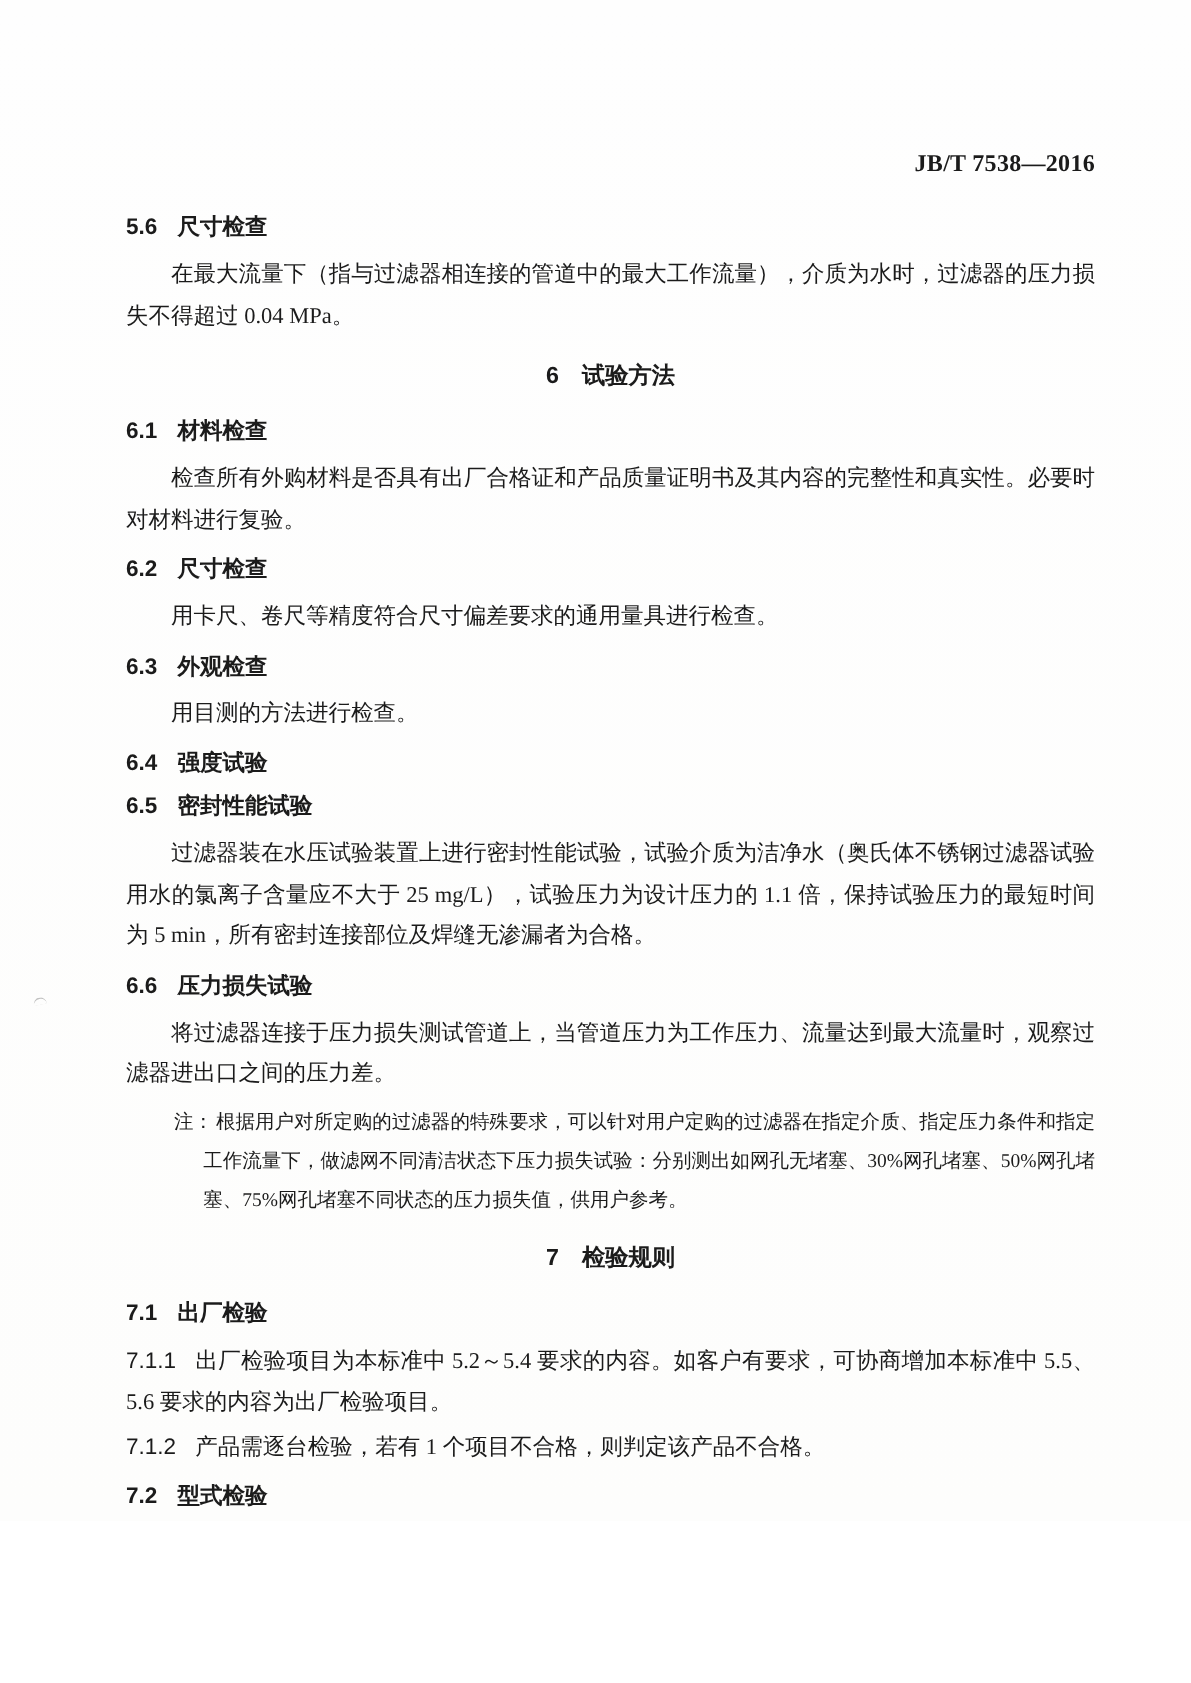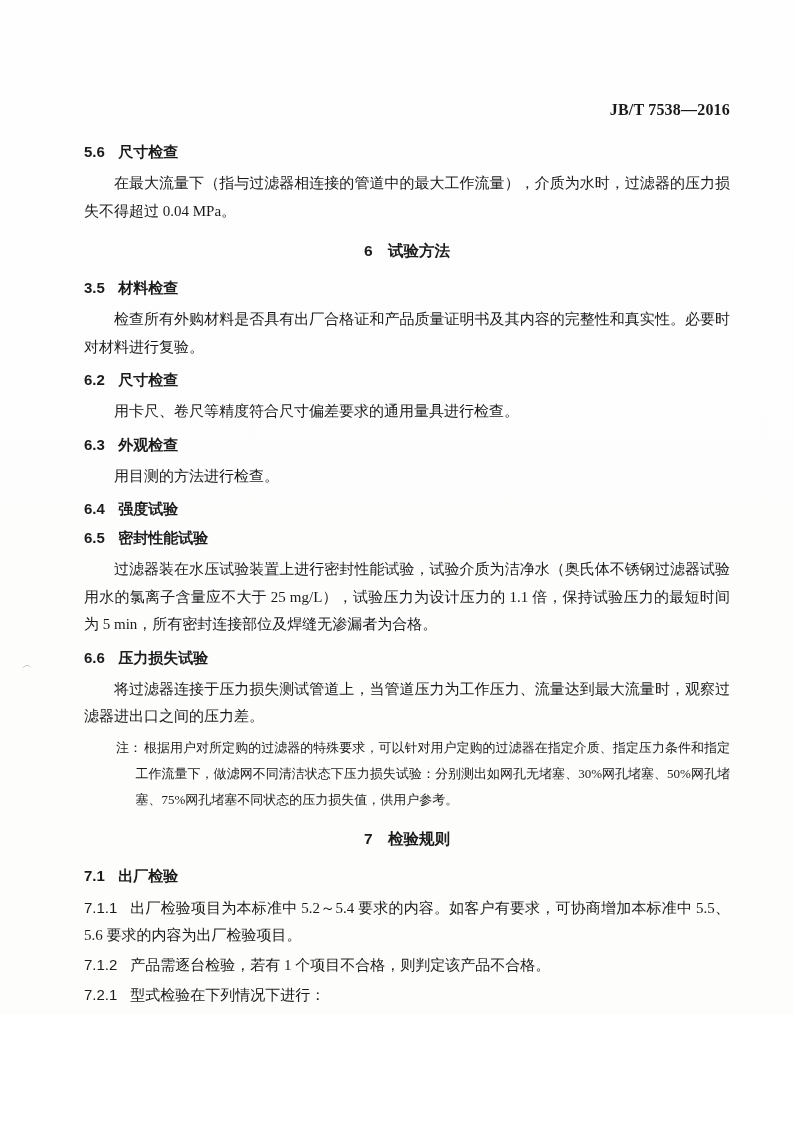--- a/index.html
+++ b/index.html
@@ -106,21 +106,21 @@
     <div class="doc-header">
       <span>JB/T 7538—2016</span>
     </div>
 
     <h3 class="sec"><span class="num">5.6</span><span>尺寸检查</span></h3>
 
     <p class="para">在最大流量下（指与过滤器相连接的管道中的最大工作流量），介质为水时，过滤器的压力损失不得超过 0.04 MPa。</p>
 
     <h2 class="chapter"><span class="num">6</span><span>试验方法</span></h2>
 
-    <h3 class="sec"><span class="num">3.5</span><span>材料检查</span></h3>
+    <h3 class="sec"><span class="num">6.1</span><span>材料检查</span></h3>
 
     <p class="para">检查所有外购材料是否具有出厂合格证和产品质量证明书及其内容的完整性和真实性。必要时对材料进行复验。</p>
 
     <h3 class="sec"><span class="num">6.2</span><span>尺寸检查</span></h3>
 
     <p class="para">用卡尺、卷尺等精度符合尺寸偏差要求的通用量具进行检查。</p>
 
     <h3 class="sec"><span class="num">6.3</span><span>外观检查</span></h3>
 
     <p class="para">用目测的方法进行检查。</p>
@@ -139,20 +139,21 @@
     <div class="note"><span class="note-label">注：</span><span>根据用户对所定购的过滤器的特殊要求，可以针对用户定购的过滤器在指定介质、指定压力条件和指定工作流量下，做滤网不同清洁状态下压力损失试验：分别测出如网孔无堵塞、30%网孔堵塞、50%网孔堵塞、75%网孔堵塞不同状态的压力损失值，供用户参考。</span></div>
 
     <h2 class="chapter"><span class="num">7</span><span>检验规则</span></h2>
 
     <h3 class="sec"><span class="num">7.1</span><span>出厂检验</span></h3>
 
     <p class="clause"><span class="cnum">7.1.1</span><span>出厂检验项目为本标准中 5.2～5.4 要求的内容。如客户有要求，可协商增加本标准中 5.5、5.6 要求的内容为出厂检验项目。</span></p>
 
     <p class="clause"><span class="cnum">7.1.2</span><span>产品需逐台检验，若有 1 个项目不合格，则判定该产品不合格。</span></p>
 
+    <h3 class="sec"><span class="num">7.2</span><span>型式检验</span></h3>
 
     <p class="clause"><span class="cnum">7.2.1</span><span>型式检验在下列情况下进行：</span></p>
 
   </div>
 
   <div class="scan-mark"></div>
 
   <div class="page-number">7</div>
 </div>
 

